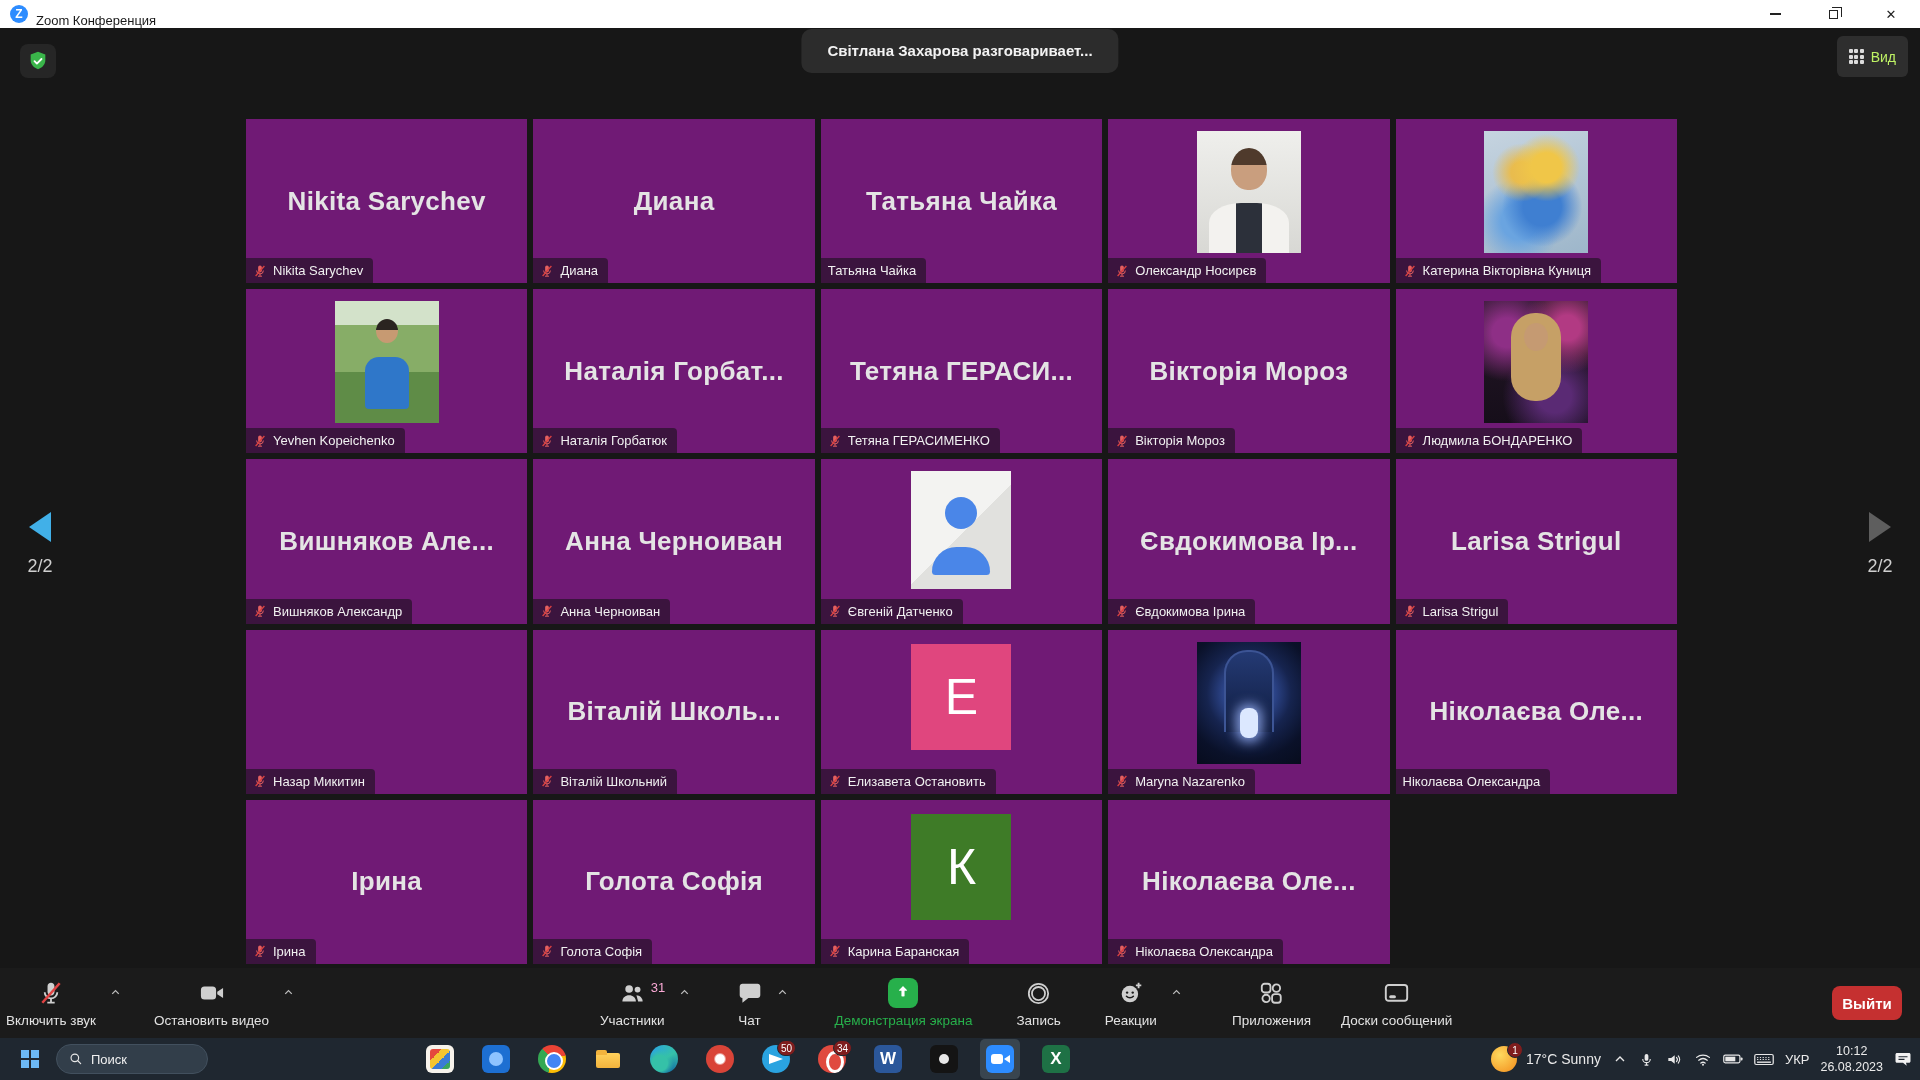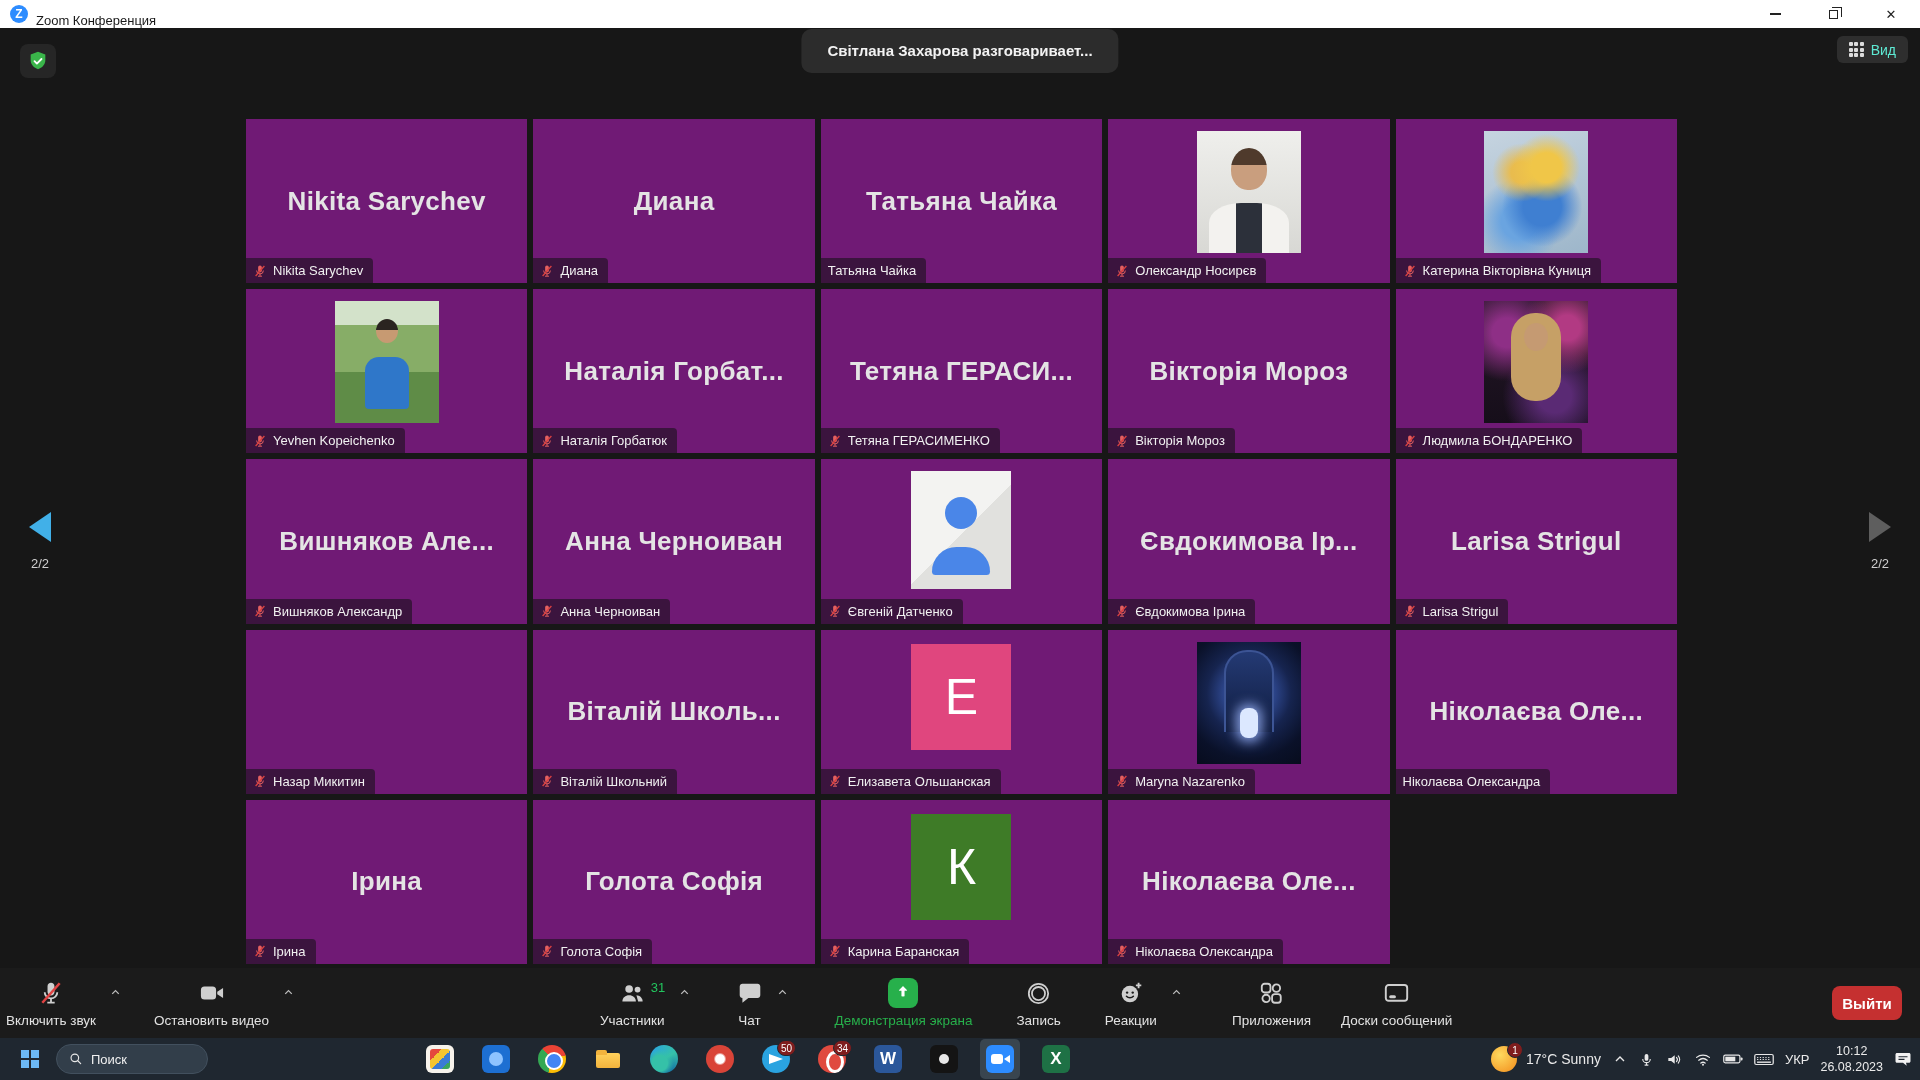--- a/index.html
+++ b/index.html
@@ -13,21 +13,21 @@
   .win-controls{position:absolute;right:0;top:0;height:28px;display:flex;}
   .wc{width:58px;height:28px;display:flex;align-items:center;justify-content:center;color:#222;font-size:13px;}
   .wc .min-glyph{display:block;width:11px;height:1.4px;background:#222;}
   .wc .restore-glyph{position:relative;width:9px;height:9px;border:1.2px solid #222;background:#fff;}
   .wc .restore-glyph:before{content:"";position:absolute;left:2px;top:-4px;width:9px;height:9px;border:1.2px solid #222;border-bottom:none;border-left:none;}
 
   
   .meeting{position:absolute;top:28px;left:0;right:0;bottom:42px;background:#171717;}
   .security-badge{position:absolute;left:20px;top:16px;width:36px;height:34px;background:#262626;border-radius:8px;display:flex;align-items:center;justify-content:center;}
   .notification{position:absolute;top:1px;left:50%;transform:translateX(-50%);height:44px;line-height:44px;background:#2c2c2c;border-radius:10px;padding:0 26px;color:#f2f2f2;font-size:15px;font-weight:700;white-space:nowrap;}
-  .view-btn{position:absolute;top:8px;right:12px;height:27px;background:#2e2e2e;border-radius:6px;display:flex;align-items:center;gap:7px;padding:0 12px;color:#5eead4;font-size:14px;}
+  .view-btn{position:absolute;top:8px;right:12px;height:41px;background:#2e2e2e;border-radius:6px;display:flex;align-items:center;gap:7px;padding:0 12px;color:#bef264;font-size:14px;}
   .grid9{display:grid;grid-template-columns:repeat(3,4px);grid-template-rows:repeat(3,4px);gap:1.5px;}
   .grid9 i{background:#ddd;border-radius:1px;}
 
   
   .grid{position:absolute;left:246px;top:91px;width:1431px;height:845px;display:grid;grid-template-columns:repeat(5,1fr);grid-template-rows:repeat(5,1fr);gap:6px;}
   .tile{position:relative;background:#701a75;overflow:hidden;}
   .center-name{position:absolute;inset:0;display:flex;align-items:center;justify-content:center;color:#e4e4e4;font-size:26px;font-weight:700;letter-spacing:.3px;padding:0 12px;text-align:center;}
   .chip{position:absolute;left:0;bottom:0;display:flex;align-items:center;gap:6px;background:rgba(16,16,16,.55);padding:5px 10px 5px 7px;border-radius:0 4px 0 0;color:#f1f1f1;font-size:13px;white-space:nowrap;}
   .chip .mic{display:flex;}
 
@@ -45,37 +45,37 @@
   .art-park-boy:before{content:"";position:absolute;left:50%;bottom:14px;transform:translateX(-50%);width:44px;height:52px;border-radius:14px 14px 4px 4px;background:#2f77c9;}
   .art-park-boy:after{content:"";position:absolute;left:50%;top:18px;transform:translateX(-50%);width:22px;height:24px;border-radius:50%;background:linear-gradient(180deg,#2a2420 0 45%,#c79a72 45%);}
   .art-blonde{background:radial-gradient(circle at 22% 26%,#8e2f86 0 12%,rgba(142,47,134,0) 40%),radial-gradient(circle at 80% 22%,#b23a83 0 10%,rgba(178,58,131,0) 36%),radial-gradient(circle at 68% 78%,#5a2a74 0 14%,rgba(90,42,116,0) 44%),linear-gradient(#251827,#160e1a);}
   .art-blonde:before{content:"";position:absolute;left:50%;top:12px;transform:translateX(-50%);width:50px;height:88px;border-radius:24px;background:#c6a066;}
   .art-blonde:after{content:"";position:absolute;left:50%;top:22px;transform:translateX(-50%);width:24px;height:28px;border-radius:50%;background:#c59a72;}
   .art-fantasy{background:radial-gradient(circle at 50% 42%,#7fa0e8 0 6%,#34509e 22%,#16244f 48%,#0a1129 75%,#070c1d);}
   .art-fantasy:before{content:"";position:absolute;left:50%;top:8px;transform:translateX(-50%);width:46px;height:80px;border-radius:23px 23px 0 0;border:2px solid #3c5494;border-bottom:none;background:linear-gradient(#243a74,#101c3f);}
   .art-fantasy:after{content:"";position:absolute;left:50%;bottom:26px;transform:translateX(-50%);width:18px;height:30px;border-radius:8px;background:#dce8ff;box-shadow:0 0 12px 4px rgba(157,184,255,.8);}
 
   
-  .pg{position:absolute;top:484px;width:60px;text-align:center;color:#cfcfcf;font-size:13px;}
+  .pg{position:absolute;top:484px;width:60px;text-align:center;color:#cfcfcf;font-size:18px;}
   .pg-left{left:10px;}
   .pg-right{right:10px;}
   .tri{width:0;height:0;margin:0 auto 14px;}
   .tri-left{border-top:15px solid transparent;border-bottom:15px solid transparent;border-right:22px solid #41b0e8;}
   .tri-right{border-top:15px solid transparent;border-bottom:15px solid transparent;border-left:22px solid #5e5e5e;}
 
   
   .toolbar{position:absolute;left:0;right:0;bottom:0;height:70px;background:#1b1b1b;display:flex;align-items:center;}
   .tb-group{display:flex;align-items:center;}
   #tb-left{margin-left:6px;gap:30px;}
   #tb-center{position:absolute;left:600px;gap:44px;}
   #tb-right{position:absolute;left:1232px;gap:30px;}
   .tbtn{position:relative;display:flex;flex-direction:column;align-items:center;justify-content:center;gap:5px;color:#e2e2e2;font-size:13.5px;cursor:default;}
   .tbtn.has-chev{padding-right:28px;}
   .icon-row{height:30px;display:flex;align-items:center;position:relative;}
-  .count{position:absolute;left:100%;margin-left:5px;top:2px;font-size:13px;color:#22c55e;}
+  .count{position:absolute;left:100%;margin-left:5px;top:2px;font-size:13px;color:#f9a8d4;}
   .chev{position:absolute;top:8px;right:2px;}
   .share-sq{width:30px;height:30px;border-radius:8px;display:flex;align-items:center;justify-content:center;}
   .leave-btn{position:absolute;right:18px;top:18px;width:70px;height:34px;border-radius:8px;border:none;color:#fff;font-size:15px;font-weight:700;}
 
   
   .taskbar{position:absolute;left:0;right:0;bottom:0;height:42px;background:#1f2730;display:flex;align-items:center;color:#eaeaea;}
   .start{margin-left:10px;width:40px;height:40px;display:flex;align-items:center;justify-content:center;}
   .start-glyph{width:18px;height:18px;background:linear-gradient(#6cb8f5,#6cb8f5) no-repeat 0 0/8px 8px,linear-gradient(#6cb8f5,#6cb8f5) no-repeat 10px 0/8px 8px,linear-gradient(#6cb8f5,#6cb8f5) no-repeat 0 10px/8px 8px,linear-gradient(#6cb8f5,#6cb8f5) no-repeat 10px 10px/8px 8px;}
   .search-pill{margin-left:6px;width:152px;height:30px;border-radius:15px;background:#323e4a;border:1px solid #42505e;display:flex;align-items:center;gap:8px;padding:0 12px;font-size:13px;color:#f0f0f0;}
   .apps{position:absolute;left:420px;display:flex;gap:16px;align-items:center;}
@@ -393,21 +393,21 @@
           <div class="avatar avatar-letter" style="background: rgb(224, 70, 126);">Е</div>
           <div class="chip">
             <span class="mic">
               <svg viewBox="0 0 24 24" width="14" height="14">
                 <path d="M12 2.5c1.8 0 3.2 1.4 3.2 3.2v5.4c0 1.8-1.4 3.2-3.2 3.2s-3.2-1.4-3.2-3.2V5.7c0-1.8 1.4-3.2 3.2-3.2z" fill="#e36060"></path>
                 <path d="M6.2 11.2a5.8 5.8 0 0 0 11.6 0" fill="none" stroke="#e36060" stroke-width="1.7"></path>
                 <path d="M12 17v3.4M8.6 20.9h6.8" stroke="#e36060" stroke-width="1.7"></path>
                 <path d="M4.5 20.5 19.5 3.5" stroke="#d84040" stroke-width="2.2"></path>
               </svg>
             </span>
-            <span>Елизавета Ольшанская</span>
+            <span>Елизавета Остановить</span>
           </div>
         </div>
         <div class="tile">
           <div class="avatar art-fantasy"></div>
           <div class="chip">
             <span class="mic">
               <svg viewBox="0 0 24 24" width="14" height="14">
                 <path d="M12 2.5c1.8 0 3.2 1.4 3.2 3.2v5.4c0 1.8-1.4 3.2-3.2 3.2s-3.2-1.4-3.2-3.2V5.7c0-1.8 1.4-3.2 3.2-3.2z" fill="#e36060"></path>
                 <path d="M6.2 11.2a5.8 5.8 0 0 0 11.6 0" fill="none" stroke="#e36060" stroke-width="1.7"></path>
                 <path d="M12 17v3.4M8.6 20.9h6.8" stroke="#e36060" stroke-width="1.7"></path>

